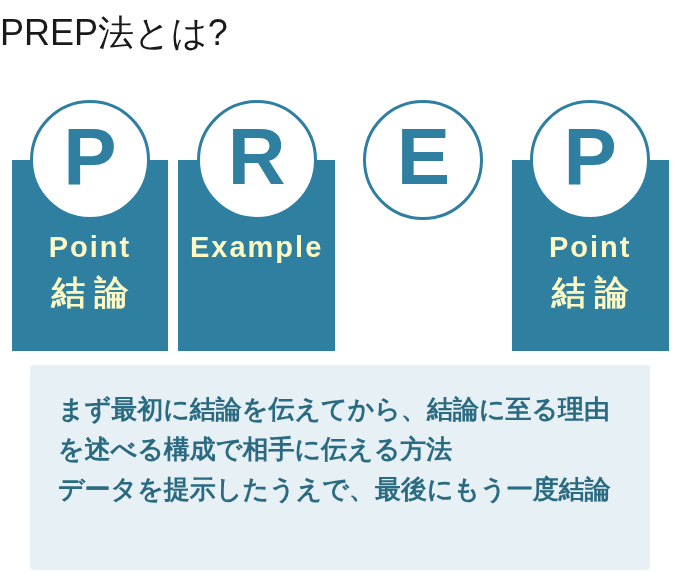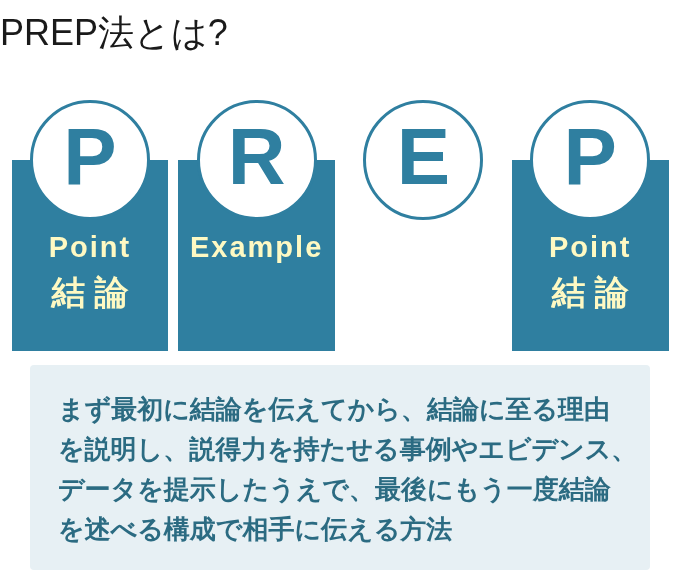--- a/index.html
+++ b/index.html
@@ -152,18 +152,17 @@
       <div class="rect">
         <span class="en-label">Point</span>
         <span class="ja-label">結論</span>
       </div>
     </div>
 
   </div>
 
   <div class="desc-box">
     <div class="desc-line">まず最初に結論を伝えてから、結論に至る理由</div>
-    <div class="desc-line">を説明し、説得力を持たせる事例やエビデンス、</div>
+    <div class="desc-line">を述べる構成で相手に伝える方法</div>
     <div class="desc-line">データを提示したうえで、最後にもう一度結論</div>
-    <div class="desc-line">を述べる構成で相手に伝える方法</div>
   </div>
 
 </div>
 
 </body></html>

